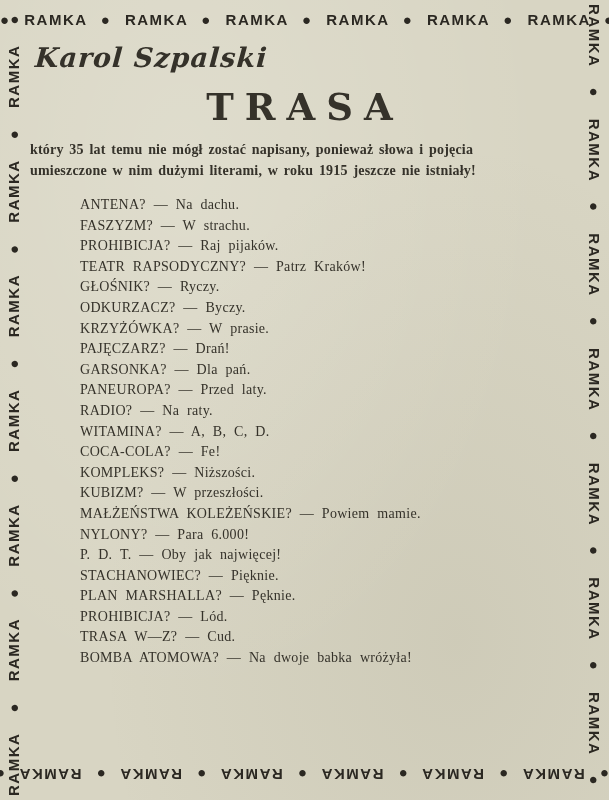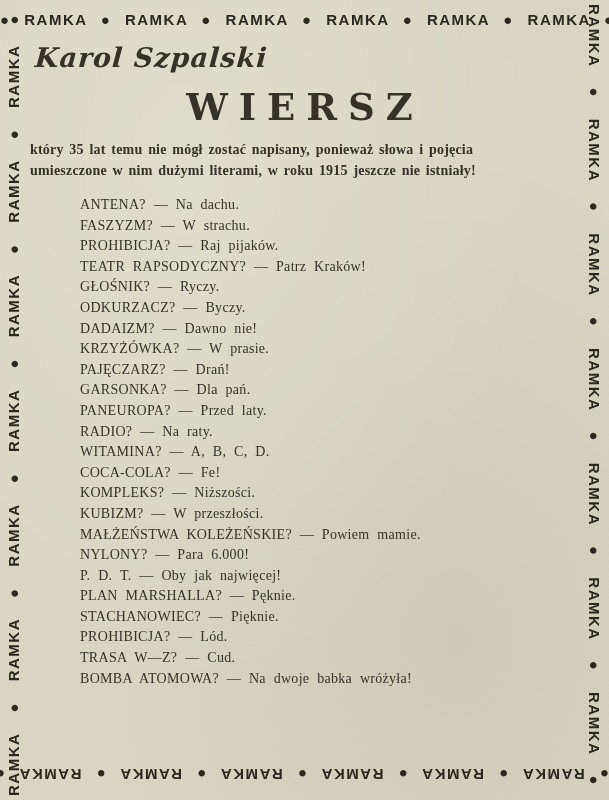--- a/index.html
+++ b/index.html
@@ -89,46 +89,45 @@
 
 <div class="page">
 
   <div class="ramka ramka-top">● RAMKA ● RAMKA ● RAMKA ● RAMKA ● RAMKA ● RAMKA ● RAMKA ●</div>
   <div class="ramka ramka-bottom">● RAMKA ● RAMKA ● RAMKA ● RAMKA ● RAMKA ● RAMKA ● RAMKA ●</div>
   <div class="ramka ramka-left">RAMKA ● RAMKA ● RAMKA ● RAMKA ● RAMKA ● RAMKA ● RAMKA ● RAMKA</div>
   <div class="ramka ramka-right">RAMKA ● RAMKA ● RAMKA ● RAMKA ● RAMKA ● RAMKA ● RAMKA ● RAMKA</div>
 
   <div class="content">
     <div class="author">Karol Szpalski</div>
-    <h1 class="title">WIERSZ</h1>
+    <h1 class="title">TRASA</h1>
     <div class="subtitle">
       <div>który 35 lat temu nie mógł zostać napisany, ponieważ słowa i pojęcia</div>
       <div>umieszczone w nim dużymi literami, w roku 1915 jeszcze nie istniały!</div>
     </div>
     <div class="poem">
       <div class="poem-line">ANTENA? — Na dachu.</div>
       <div class="poem-line">FASZYZM? — W strachu.</div>
       <div class="poem-line">PROHIBICJA? — Raj pijaków.</div>
       <div class="poem-line">TEATR RAPSODYCZNY? — Patrz Kraków!</div>
       <div class="poem-line">GŁOŚNIK? — Ryczy.</div>
       <div class="poem-line">ODKURZACZ? — Byczy.</div>
-      <div class="poem-line">DADAIZM? — Dawno nie!</div>
       <div class="poem-line">KRZYŻÓWKA? — W prasie.</div>
       <div class="poem-line">PAJĘCZARZ? — Drań!</div>
       <div class="poem-line">GARSONKA? — Dla pań.</div>
       <div class="poem-line">PANEUROPA? — Przed laty.</div>
       <div class="poem-line">RADIO? — Na raty.</div>
       <div class="poem-line">WITAMINA? — A, B, C, D.</div>
       <div class="poem-line">COCA-COLA? — Fe!</div>
       <div class="poem-line">KOMPLEKS? — Niższości.</div>
       <div class="poem-line">KUBIZM? — W przeszłości.</div>
       <div class="poem-line">MAŁŻEŃSTWA KOLEŻEŃSKIE? — Powiem mamie.</div>
       <div class="poem-line">NYLONY? — Para 6.000!</div>
       <div class="poem-line">P. D. T. — Oby jak najwięcej!</div>
+      <div class="poem-line">STACHANOWIEC? — Pięknie.</div>
       <div class="poem-line">PLAN MARSHALLA? — Pęknie.</div>
-      <div class="poem-line">STACHANOWIEC? — Pięknie.</div>
       <div class="poem-line">PROHIBICJA? — Lód.</div>
       <div class="poem-line">TRASA W—Z? — Cud.</div>
       <div class="poem-line">BOMBA ATOMOWA? — Na dwoje babka wróżyła!</div>
     </div>
   </div>
 
 </div>
 
 </body></html>

